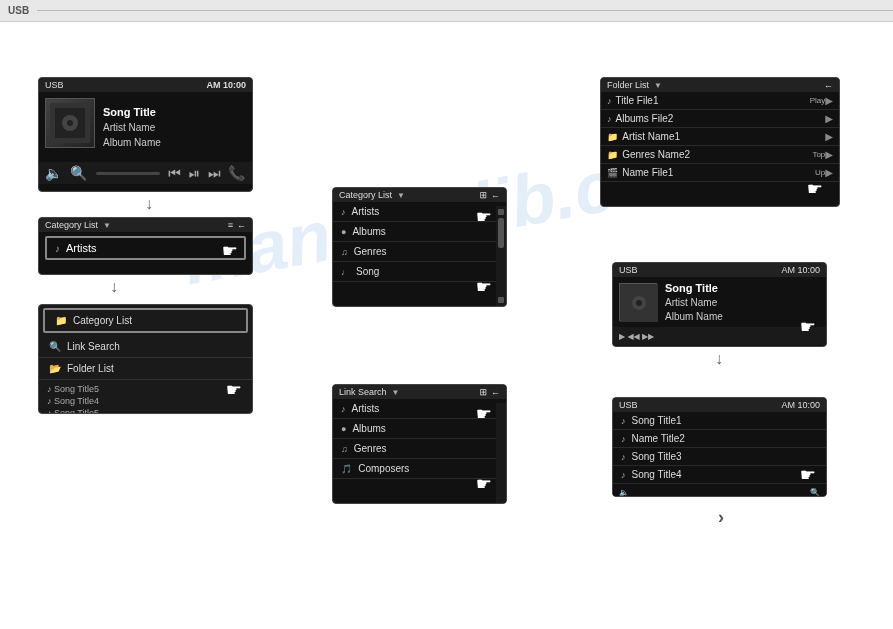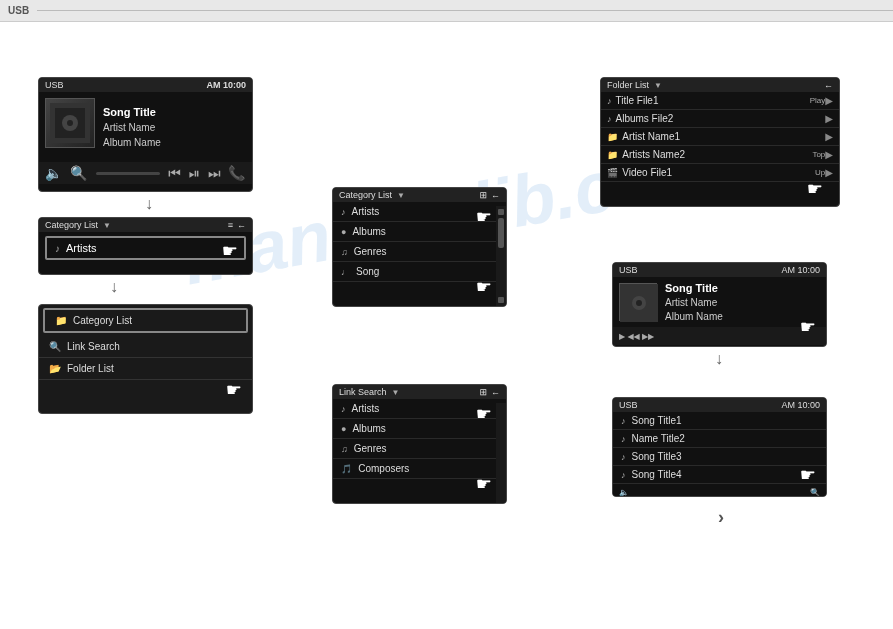--- a/index.html
+++ b/index.html
@@ -364,20 +364,34 @@
       <span>Category List</span>
     </div>
     <div class="menu-item">
       <span class="m-icon">🔍</span>
       <span>Link Search</span>
     </div>
     <div class="menu-item">
       <span class="m-icon">📂</span>
       <span>Folder List</span>
     </div>
+    <div class="song-list">
+      <div class="song-item">
+        <span>♪ </span>
+        <span>Song Title5</span>
+      </div>
+      <div class="song-item">
+        <span>♪ </span>
+        <span>Song Title4</span>
+      </div>
+      <div class="song-item">
+        <span>♪ </span>
+        <span>Song Title5</span>
+      </div>
+    </div>
 
     <div style="position:absolute; right:10px; bottom:12px; font-size:18px; z-index:10;">☛</div>
   </div>
 
   <div class="screen screen-catlist">
     <div class="header" style="background:#222;display:flex;justify-content:space-between;align-items:center;padding:2px 6px;font-size:9px;color:#ddd;">
       <div style="display:flex;align-items:center;gap:3px;">
         <span>Category List</span>
         <span class="dropdown-arrow">▼</span>
       </div>
@@ -479,31 +493,31 @@
         <span style="color:#aaa;font-size:9px;">📁</span>
         <span>Artist Name1</span>
       </div>
       <div class="right-part">
         <span class="chevron-right">▶</span>
       </div>
     </div>
     <div class="folder-item">
       <div class="left-part">
         <span style="color:#aaa;font-size:9px;">📁</span>
-        <span>Artists Name2</span>
+        <span>Genres Name2</span>
       </div>
       <div class="right-part">
         <span>Top</span>
         <span class="chevron-right">▶</span>
       </div>
     </div>
     <div class="folder-item">
       <div class="left-part">
         <span style="color:#aaa;font-size:9px;">🎬</span>
-        <span>Video File1</span>
+        <span>Name File1</span>
       </div>
       <div class="right-part">
         <span>Up</span>
         <span class="chevron-right">▶</span>
       </div>
     </div>
 
     <div style="position:absolute; right:16px; bottom:6px; font-size:18px; z-index:10;">☛</div>
   </div>
 

